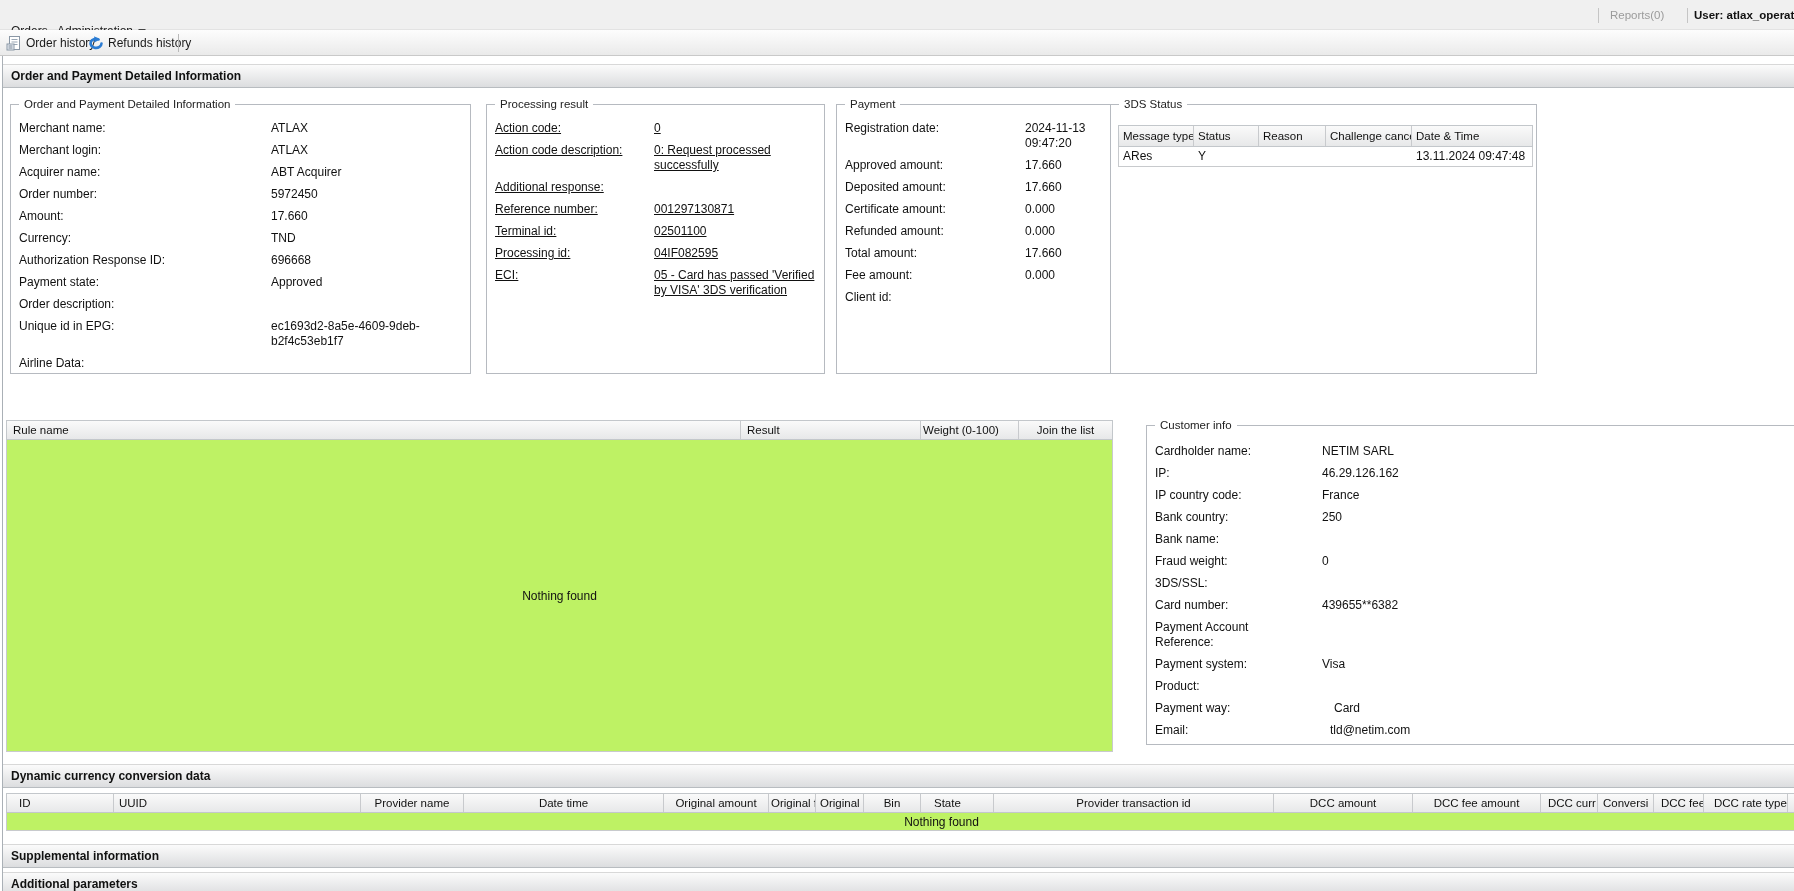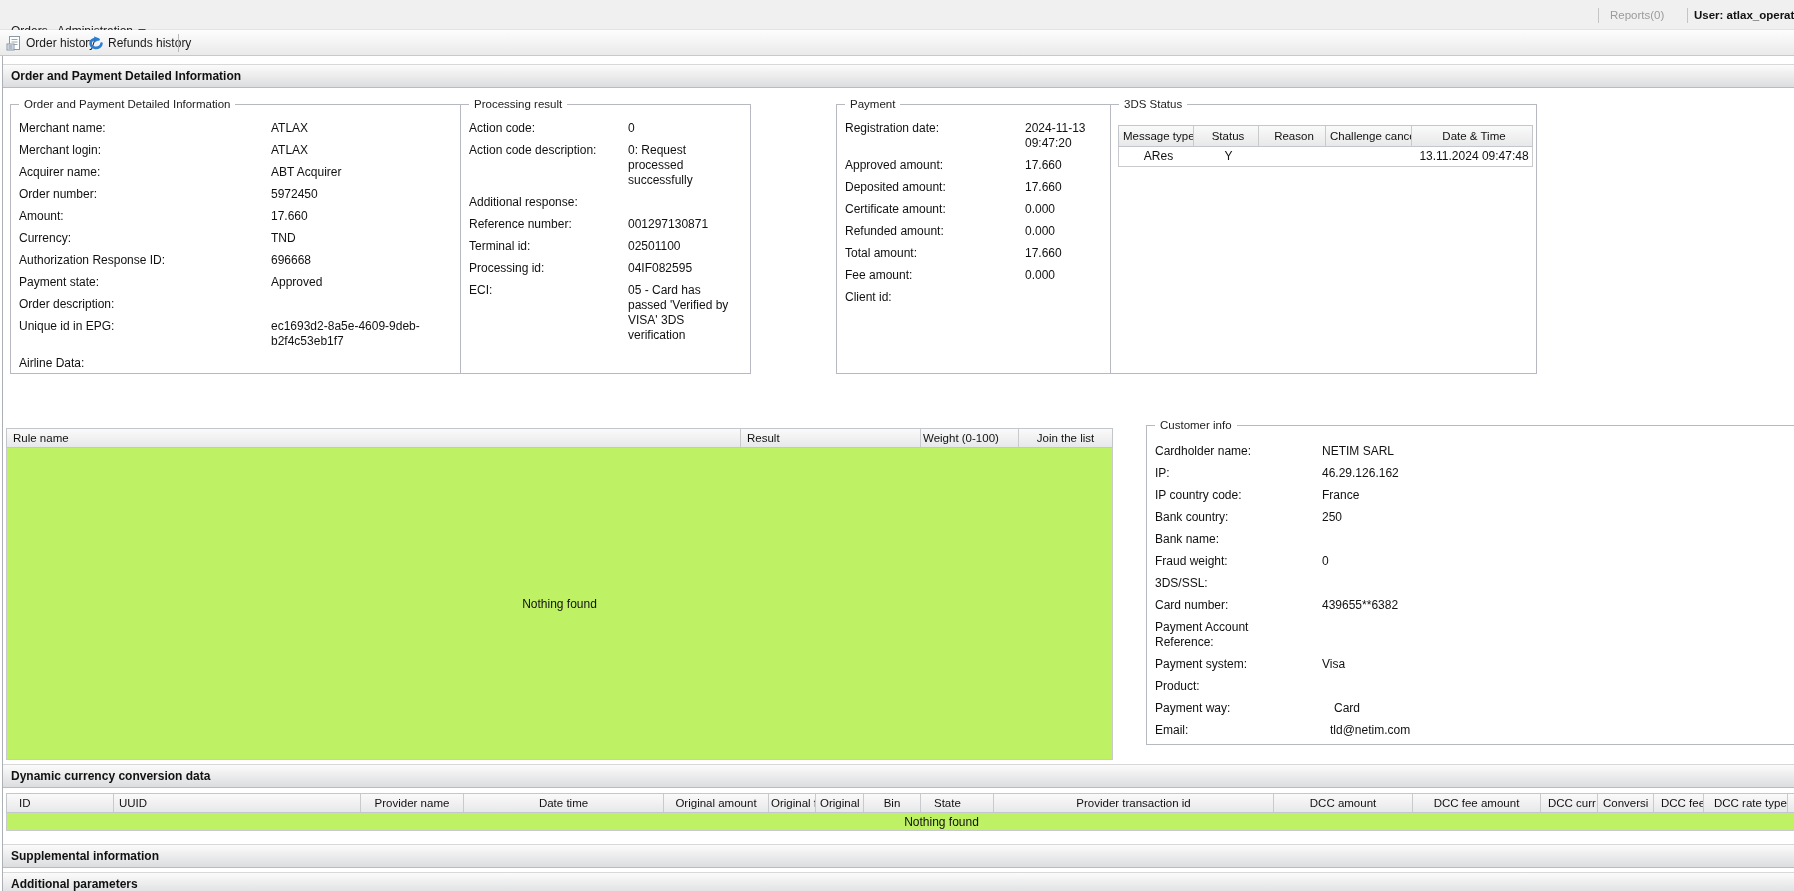--- a/index.html
+++ b/index.html
@@ -134,21 +134,21 @@
           <span class="flabel">Unique id in EPG:</span>
           <span class="fvalue">ec1693d2-8a5e-4609-9deb-b2f4c53eb1f7</span>
         </div>
       <div class="frow">
           <span class="flabel">Airline Data:</span>
           <span class="fvalue"></span>
         </div>
     </div>
   </div>
 
-  <div class="fs p2" style="left:460px;top:104px;width:291px;height:270px;">
+  <div class="fs p2" style="left:486px;top:104px;width:339px;height:270px;text-decoration:underline;">
     <span class="fs-legend">Processing result</span>
     <div class="fs-body">
       <div class="frow">
           <span class="flabel">Action code:</span>
           <span class="fvalue">0</span>
         </div>
       <div class="frow">
           <span class="flabel">Action code description:</span>
           <span class="fvalue">0: Request processed successfully</span>
         </div>
@@ -208,41 +208,41 @@
         </div>
       <div class="frow">
           <span class="flabel">Client id:</span>
           <span class="fvalue"></span>
         </div>
     </div>
   </div>
 
   <div class="fs" style="left:1110px;top:104px;width:427px;height:270px;">
     <span class="fs-legend">3DS Status</span>
-    <div class="gtable" style="left:7px;top:20px;width:415px;text-align:center;">
+    <div class="gtable" style="left:7px;top:20px;width:415px;">
       <div class="ghead t3ds-head" style="grid-template-columns:75px 65px 67px 86px 1fr;">
         <div class="gcell">Message type</div>
         <div class="gcell">Status</div>
         <div class="gcell">Reason</div>
         <div class="gcell">Challenge cancel</div>
         <div class="gcell">Date &amp; Time</div>
       </div>
       <div class="t3ds-row" style="grid-template-columns:75px 65px 67px 86px 1fr;">
         <div class="gcell">ARes</div>
         <div class="gcell">Y</div>
         <div class="gcell"></div>
         <div class="gcell"></div>
         <div class="gcell">13.11.2024 09:47:48</div>
       </div>
     </div>
   </div>
 
 
   <div class="gtable" style="left:6px;top:420px;width:1107px;">
-    <div class="ghead" style="grid-template-columns:734px 180px 98px 1fr;margin-top:8px;">
+    <div class="ghead" style="grid-template-columns:734px 180px 98px 1fr;">
       <div class="gcell al pl6">Rule name</div>
       <div class="gcell al pl6">Result</div>
       <div class="gcell al pl2">Weight (0-100)</div>
       <div class="gcell ac">Join the list</div>
     </div>
     <div class="gbody" style="height:312px;">
       <div class="center-note">Nothing found</div>
     </div>
   </div>
 

